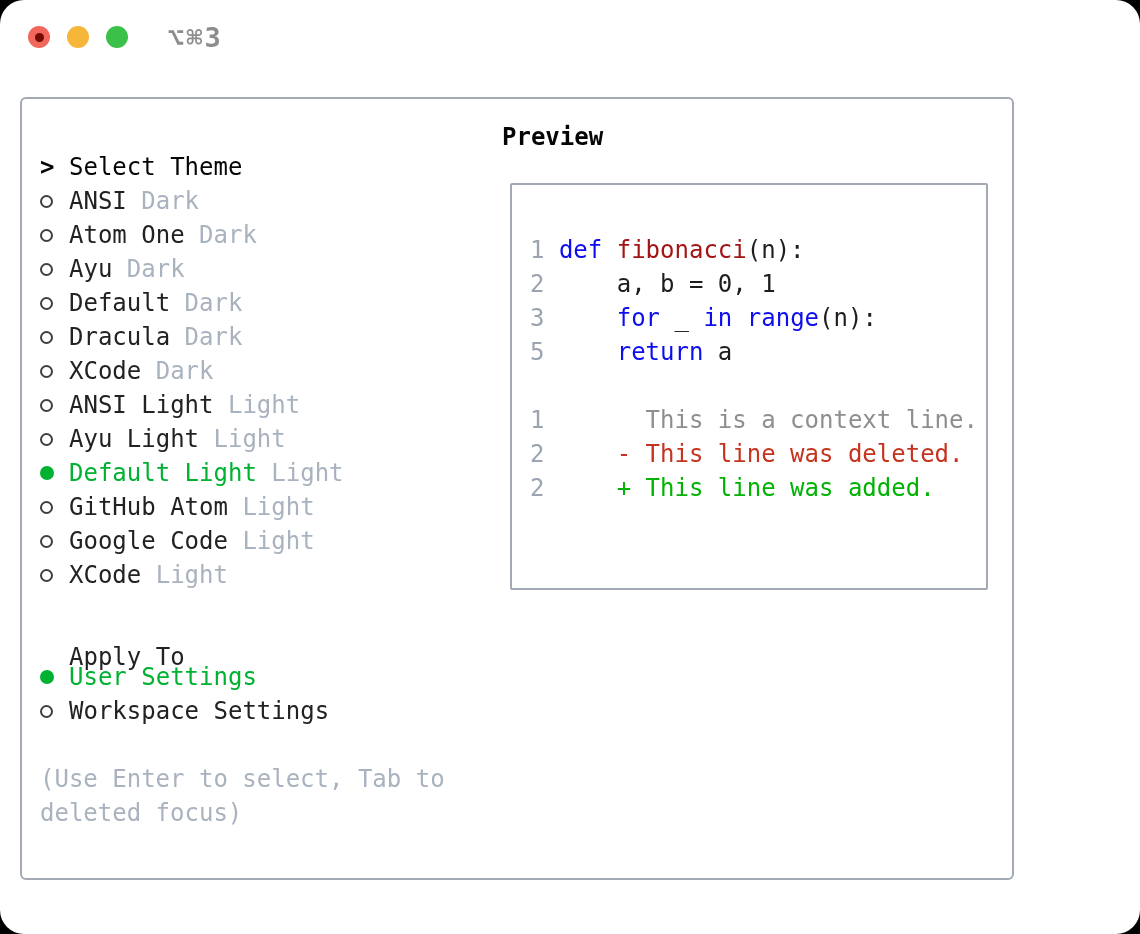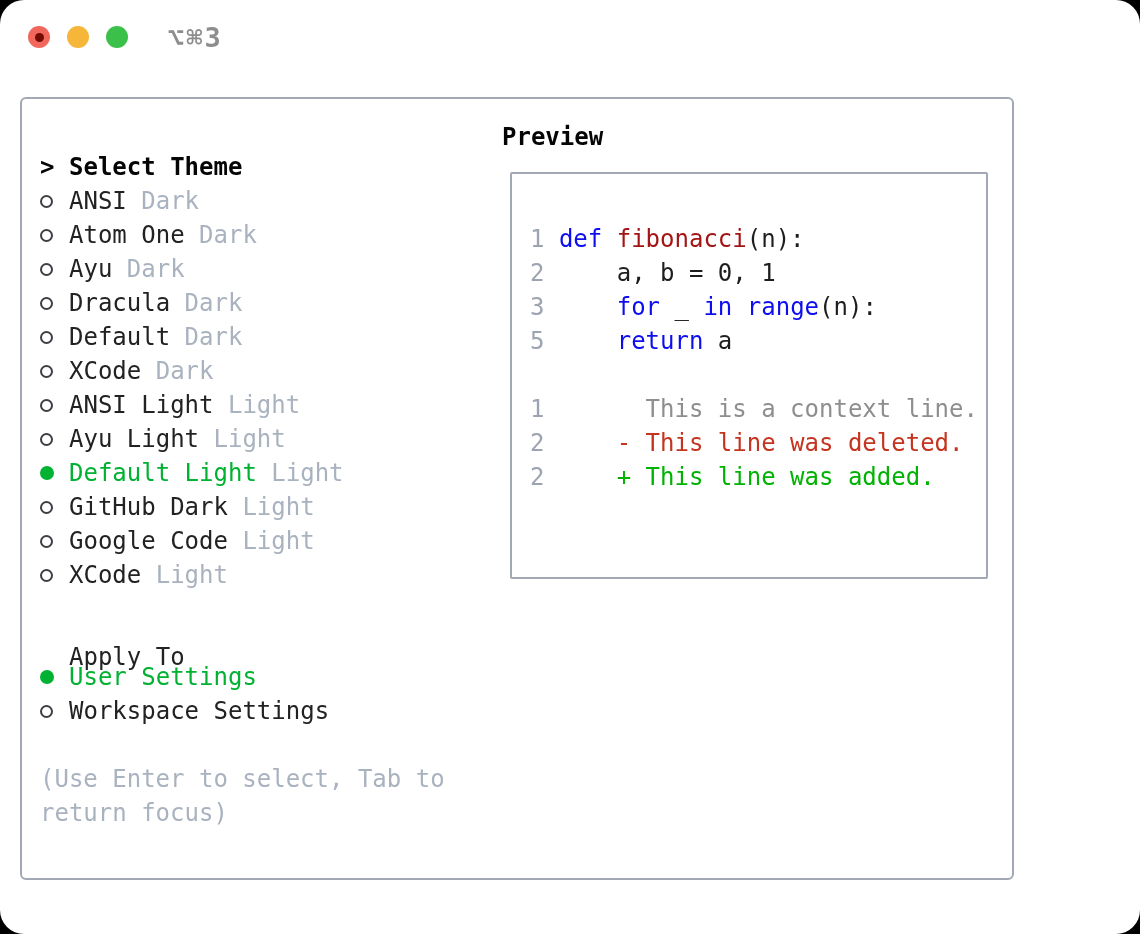--- a/index.html
+++ b/index.html
@@ -40,37 +40,37 @@
   
   .main-box{position:absolute;left:20px;top:97px;width:994px;height:783px;
             border:2px solid var(--panel-border-gray);border-radius:6px;
             box-sizing:border-box;background:#fff;}
 
   
   .left-col{position:absolute;left:0;top:0;padding:51px 0 0 18px;}
   .row{display:flex;align-items:center;height:34px;font-size:24px;white-space:pre;}
   .marker-cell{flex:0 0 29px;width:29px;display:flex;align-items:center;}
   .prompt-char{font-weight:bold;color:var(--text-black);font-size:24px;}
-  .header-label{font-weight:bold;color:var(--text-black);}
+  .header-label{font-weight:normal;color:var(--text-black);}
   .ring{width:13px;height:13px;border:2px solid #3c3f44;border-radius:50%;
         box-sizing:border-box;background:transparent;}
   .ring.selected{width:14px;height:14px;border:none;background:var(--selected-green);}
   .opt-label{white-space:pre;}
   .opt-name{color:var(--text-dark);}
   .opt-name.selected{color:var(--selected-green);}
   .opt-variant{color:var(--muted-gray);}
   .apply-label{color:var(--text-dark);margin-top:28px;}
   .hint{height:34px;line-height:34px;font-size:24px;color:var(--muted-gray);white-space:pre;}
   .spacer{height:34px;}
 
   
   .right-col{position:absolute;left:480px;top:0;padding-top:21px;}
   .preview-label{height:34px;line-height:34px;font-size:24px;font-weight:bold;
                  color:var(--text-black);}
-  .preview-box{margin-top:18px;margin-left:8px;width:478px;height:407px;
+  .preview-box{margin-top:29px;margin-left:8px;width:478px;height:407px;
                border:2px solid var(--panel-border-gray);border-radius:2px;
                box-sizing:border-box;background:#fff;padding:48px 0 0 18px;overflow:hidden;}
   .code-line{height:34px;line-height:34px;font-size:24px;white-space:pre;}
   .line-num{color:var(--line-number-gray);}
   .tok-kw{color:var(--keyword-blue);}
   .tok-fn{color:var(--function-red);}
   .tok-code{color:#1d1d1d;}
   .tok-ctx{color:var(--context-gray);}
   .tok-del{color:var(--deleted-red);}
   .tok-add{color:var(--added-green);text-align:center;}
@@ -96,47 +96,47 @@
         <span class="marker-cell">
           <span class="prompt-char">&gt;</span>
         </span>
         <span class="header-label">Select Theme</span>
       </div>
 
       <div id="theme-list">
           <div class="row"><span class="marker-cell"><span class="ring"></span></span><span class="opt-label"><span class="opt-name">ANSI</span> <span class="opt-variant">Dark</span></span></div>
           <div class="row"><span class="marker-cell"><span class="ring"></span></span><span class="opt-label"><span class="opt-name">Atom One</span> <span class="opt-variant">Dark</span></span></div>
           <div class="row"><span class="marker-cell"><span class="ring"></span></span><span class="opt-label"><span class="opt-name">Ayu</span> <span class="opt-variant">Dark</span></span></div>
+          <div class="row"><span class="marker-cell"><span class="ring"></span></span><span class="opt-label"><span class="opt-name">Default</span> <span class="opt-variant">Dark</span></span></div>
           <div class="row"><span class="marker-cell"><span class="ring"></span></span><span class="opt-label"><span class="opt-name">Dracula</span> <span class="opt-variant">Dark</span></span></div>
-          <div class="row"><span class="marker-cell"><span class="ring"></span></span><span class="opt-label"><span class="opt-name">Default</span> <span class="opt-variant">Dark</span></span></div>
           <div class="row"><span class="marker-cell"><span class="ring"></span></span><span class="opt-label"><span class="opt-name">XCode</span> <span class="opt-variant">Dark</span></span></div>
           <div class="row"><span class="marker-cell"><span class="ring"></span></span><span class="opt-label"><span class="opt-name">ANSI Light</span> <span class="opt-variant">Light</span></span></div>
           <div class="row"><span class="marker-cell"><span class="ring"></span></span><span class="opt-label"><span class="opt-name">Ayu Light</span> <span class="opt-variant">Light</span></span></div>
           <div class="row"><span class="marker-cell"><span class="ring selected"></span></span><span class="opt-label"><span class="opt-name selected">Default Light</span> <span class="opt-variant">Light</span></span></div>
-          <div class="row"><span class="marker-cell"><span class="ring"></span></span><span class="opt-label"><span class="opt-name">GitHub Dark</span> <span class="opt-variant">Light</span></span></div>
+          <div class="row"><span class="marker-cell"><span class="ring"></span></span><span class="opt-label"><span class="opt-name">GitHub Atom</span> <span class="opt-variant">Light</span></span></div>
           <div class="row"><span class="marker-cell"><span class="ring"></span></span><span class="opt-label"><span class="opt-name">Google Code</span> <span class="opt-variant">Light</span></span></div>
           <div class="row"><span class="marker-cell"><span class="ring"></span></span><span class="opt-label"><span class="opt-name">XCode</span> <span class="opt-variant">Light</span></span></div>
         </div>
 
       <div class="spacer"></div>
 
       <div class="row">
         <span class="marker-cell"></span>
         <span class="apply-label">Apply To</span>
       </div>
 
       <div id="apply-list">
           <div class="row"><span class="marker-cell"><span class="ring selected"></span></span><span class="opt-label"><span class="opt-name selected">User Settings</span></span></div>
           <div class="row"><span class="marker-cell"><span class="ring"></span></span><span class="opt-label"><span class="opt-name">Workspace Settings</span></span></div>
         </div>
 
       <div class="spacer"></div>
 
       <div class="hint">(Use Enter to select, Tab to</div>
-      <div class="hint">return focus)</div>
+      <div class="hint">deleted focus)</div>
     </div>
 
     <div class="right-col">
       <div class="preview-label">Preview</div>
       <div class="preview-box">
         <div id="preview-code">
             <div class="code-line"><span class="line-num">1 </span><span class="tok-kw">def</span><span class="tok-code"> </span><span class="tok-fn">fibonacci</span><span class="tok-code">(n):</span></div>
             <div class="code-line"><span class="line-num">2 </span><span class="tok-code">    a, b = 0, 1</span></div>
             <div class="code-line"><span class="line-num">3 </span><span class="tok-code">    </span><span class="tok-kw">for</span><span class="tok-code"> _ </span><span class="tok-kw">in</span><span class="tok-code"> </span><span class="tok-kw">range</span><span class="tok-code">(n):</span></div>
             <div class="code-line"><span class="line-num">5 </span><span class="tok-code">    </span><span class="tok-kw">return</span><span class="tok-code"> a</span></div>

